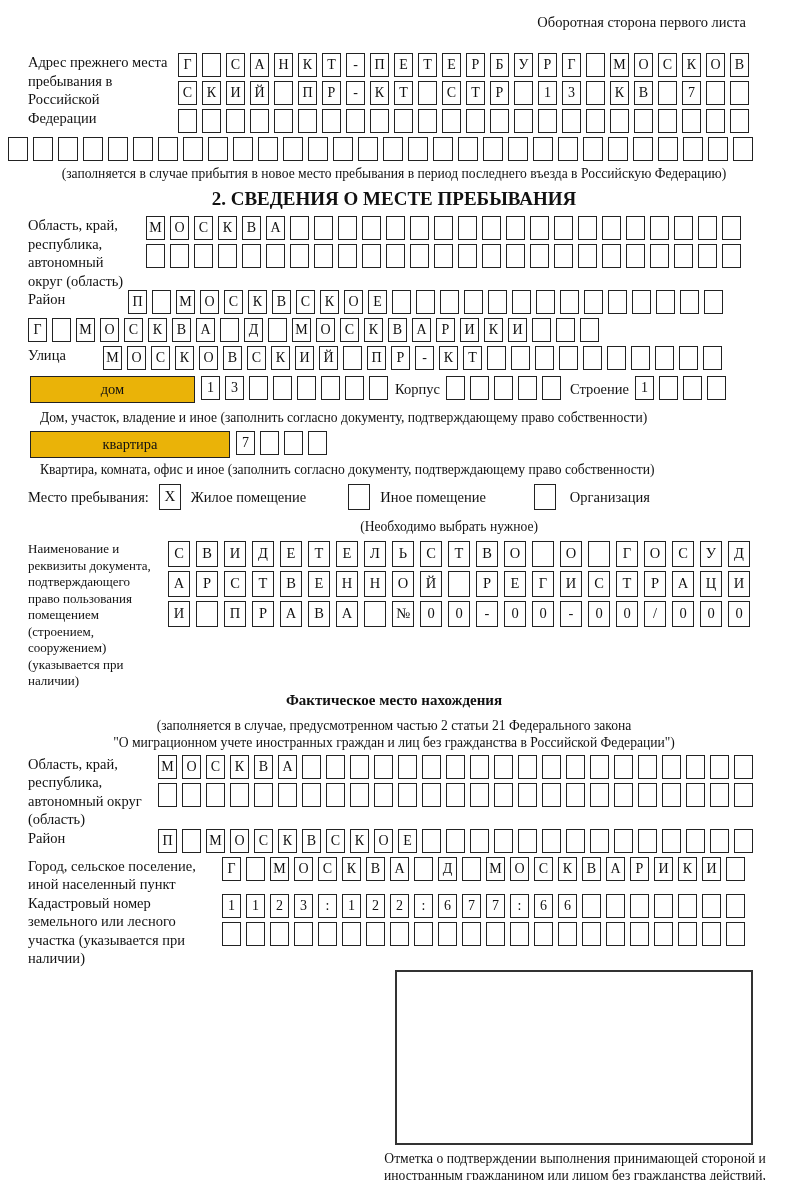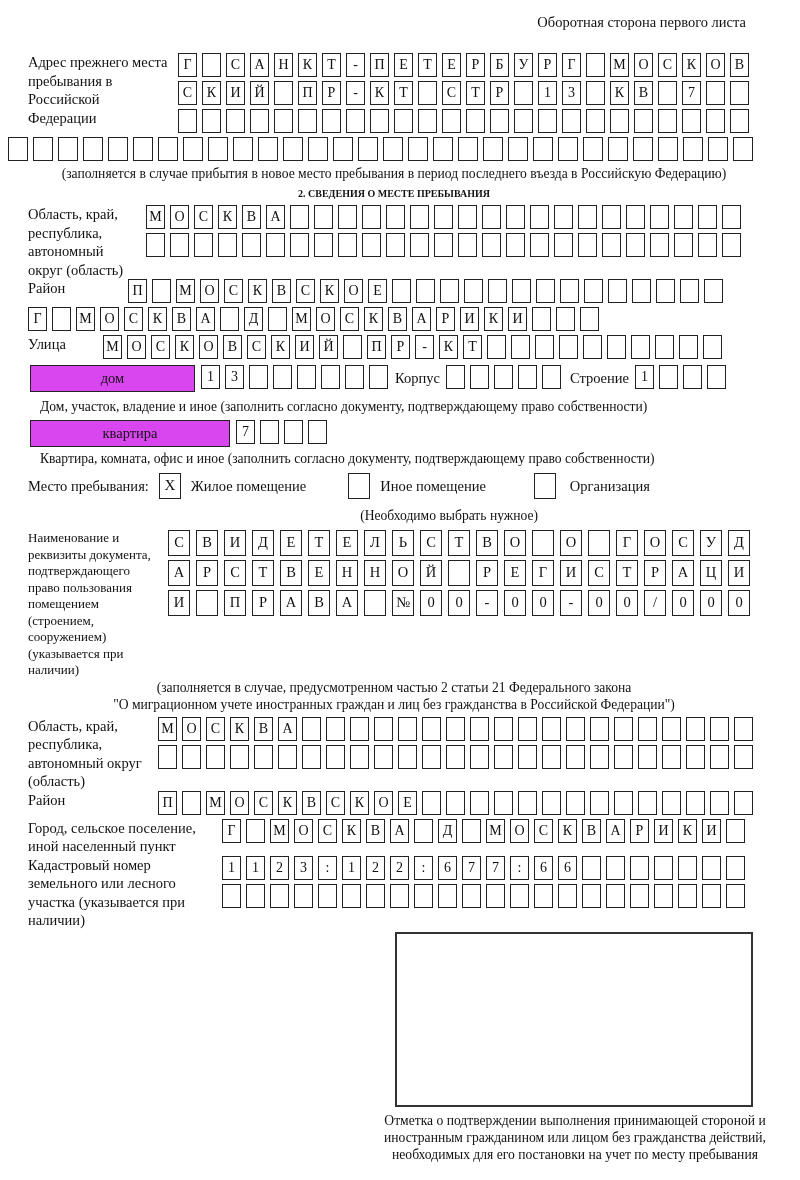--- a/index.html
+++ b/index.html
@@ -19,25 +19,25 @@
     width:19px;height:24px;border:1.6px solid #222;box-sizing:border-box;
     margin-right:5px;font-size:14px;line-height:21px;text-align:center;flex-shrink:0;
     background:#fff;
   }
   .fullrow{margin-left:-20px;}
   .fullrow .cell{width:20px;}
   .doc .cell{width:22px;height:26px;margin-right:6px;font-size:14.5px;line-height:23px;}
   .doclabel{font-size:13px;line-height:16.5px;}
   .note{font-size:13.6px;line-height:17px;}
   .center{text-align:center;}
-  .sec-title{font-weight:bold;font-size:10px;text-align:center;margin:6px 0 6px 0;}
+  .sec-title{font-weight:bold;font-size:19px;text-align:center;margin:6px 0 6px 0;}
   .fact-title{font-weight:bold;font-size:15px;text-align:center;margin:2px 0 8px 0;}
   .big-box{
     border:1.7px solid #222;height:27px;box-sizing:border-box;text-align:center;
-    font-size:14.5px;line-height:24px;flex-shrink:0;background:#d946ef;
+    font-size:14.5px;line-height:24px;flex-shrink:0;background:#eab308;
   }
   .inline-label{font-size:14.5px;line-height:27px;flex-shrink:0;}
   .dom-row{display:flex;align-items:flex-start;margin:2px 0 2px 0;}
   .smallnote{font-size:13.6px;line-height:17px;margin-left:12px;}
   .stay-row{display:flex;align-items:center;margin-top:6px;font-size:14.5px;}
   .cbx{
     width:22px;height:26px;border:1.7px solid #222;box-sizing:border-box;display:inline-block;
     text-align:center;font-size:15px;line-height:23px;flex-shrink:0;background:#fff;
   }
   .opt{line-height:26px;}
@@ -444,20 +444,21 @@
           <span class="cell">0</span>
           <span class="cell">0</span>
           <span class="cell">/</span>
           <span class="cell">0</span>
           <span class="cell">0</span>
           <span class="cell">0</span>
         </div>
     </div>
   </div>
 
+  <div class="fact-title">Фактическое место нахождения</div>
   <div class="note center">(заполняется в случае, предусмотренном частью 2 статьи 21 Федерального закона</div>
   <div class="note center">"О миграционном учете иностранных граждан и лиц без гражданства в Российской Федерации")</div>
 
   <div class="frow mt4">
     <div class="flabel w130">Область, край, республика, автономный округ (область)</div>
     <div class="cellcol">
       <div class="cellrow">
           <span class="cell">М</span>
           <span class="cell">О</span>
           <span class="cell">С</span>

